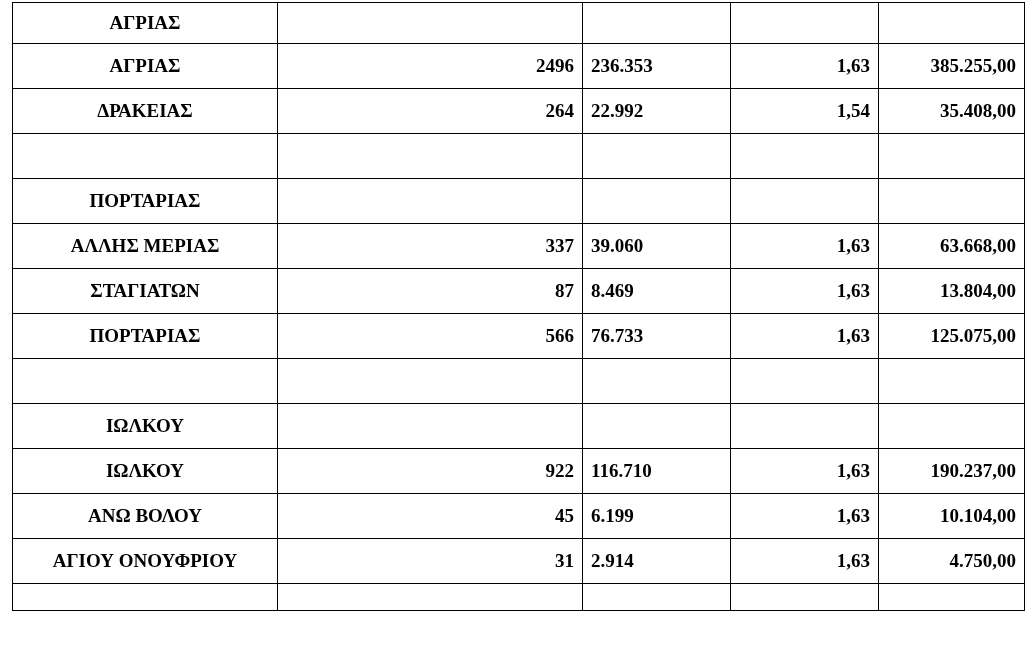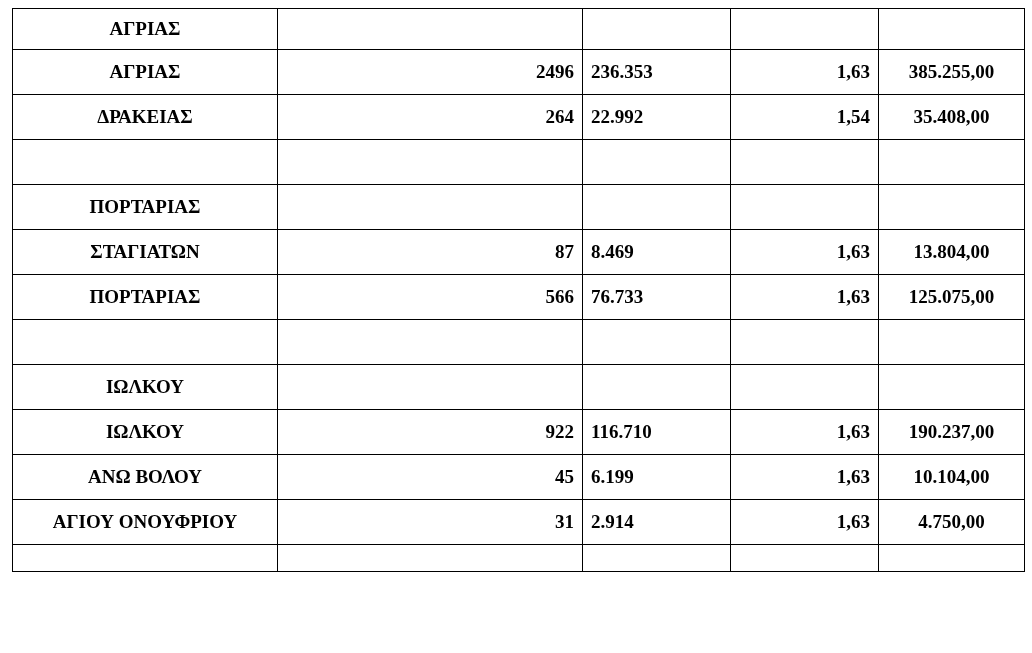--- a/index.html
+++ b/index.html
@@ -18,21 +18,21 @@
     position: relative;
     width: 1032px;
     height: 653px;
     box-sizing: border-box;
   }
   table.grid {
     border-collapse: collapse;
     table-layout: fixed;
     width: 1012px;
     margin-left: 12px;
-    margin-top: 8px;
+    margin-top: 2px;
   }
   table.grid td {
     border: 1px solid #000000;
     height: 44px;
     padding: 0 8px;
     font-size: 19px;
     font-weight: bold;
     font-family: "Liberation Serif", serif;
     vertical-align: middle;
     overflow: hidden;
@@ -42,21 +42,21 @@
   col.c0 { width: 265px; }
   col.c1 { width: 305px; }
   col.c2 { width: 148px; }
   col.c3 { width: 148px; }
   col.c4 { width: 146px; }
 
   td.name      { text-align: center; }
   td.num       { text-align: right; }
   td.amount    { text-align: left; padding-right: 14px; }
   td.rate      { text-align: right; }
-  td.total     { text-align: center; padding-right: 18px; }
+  td.total     { text-align: right; padding-right: 18px; }
   tr.blank td  { height: 44px; }
 
   
   tr.first td { height: 40px; }
   tr.last td  { height: 26px; }
 </style>
 </head>
 <body>
 
 <div class="sheet">
@@ -96,20 +96,27 @@
           <td class="amount"></td>
           <td class="rate"></td>
           <td class="total"></td>
         </tr>
         <tr>
           <td class="name">ΠΟΡΤΑΡΙΑΣ</td>
           <td class="num"></td>
           <td class="amount"></td>
           <td class="rate"></td>
           <td class="total"></td>
+        </tr>
+        <tr>
+          <td class="name">ΑΛΛΗΣ ΜΕΡΙΑΣ</td>
+          <td class="num">337</td>
+          <td class="amount">39.060</td>
+          <td class="rate">1,63</td>
+          <td class="total">63.668,00</td>
         </tr>
         <tr>
           <td class="name">ΣΤΑΓΙΑΤΩΝ</td>
           <td class="num">87</td>
           <td class="amount">8.469</td>
           <td class="rate">1,63</td>
           <td class="total">13.804,00</td>
         </tr>
         <tr>
           <td class="name">ΠΟΡΤΑΡΙΑΣ</td>

